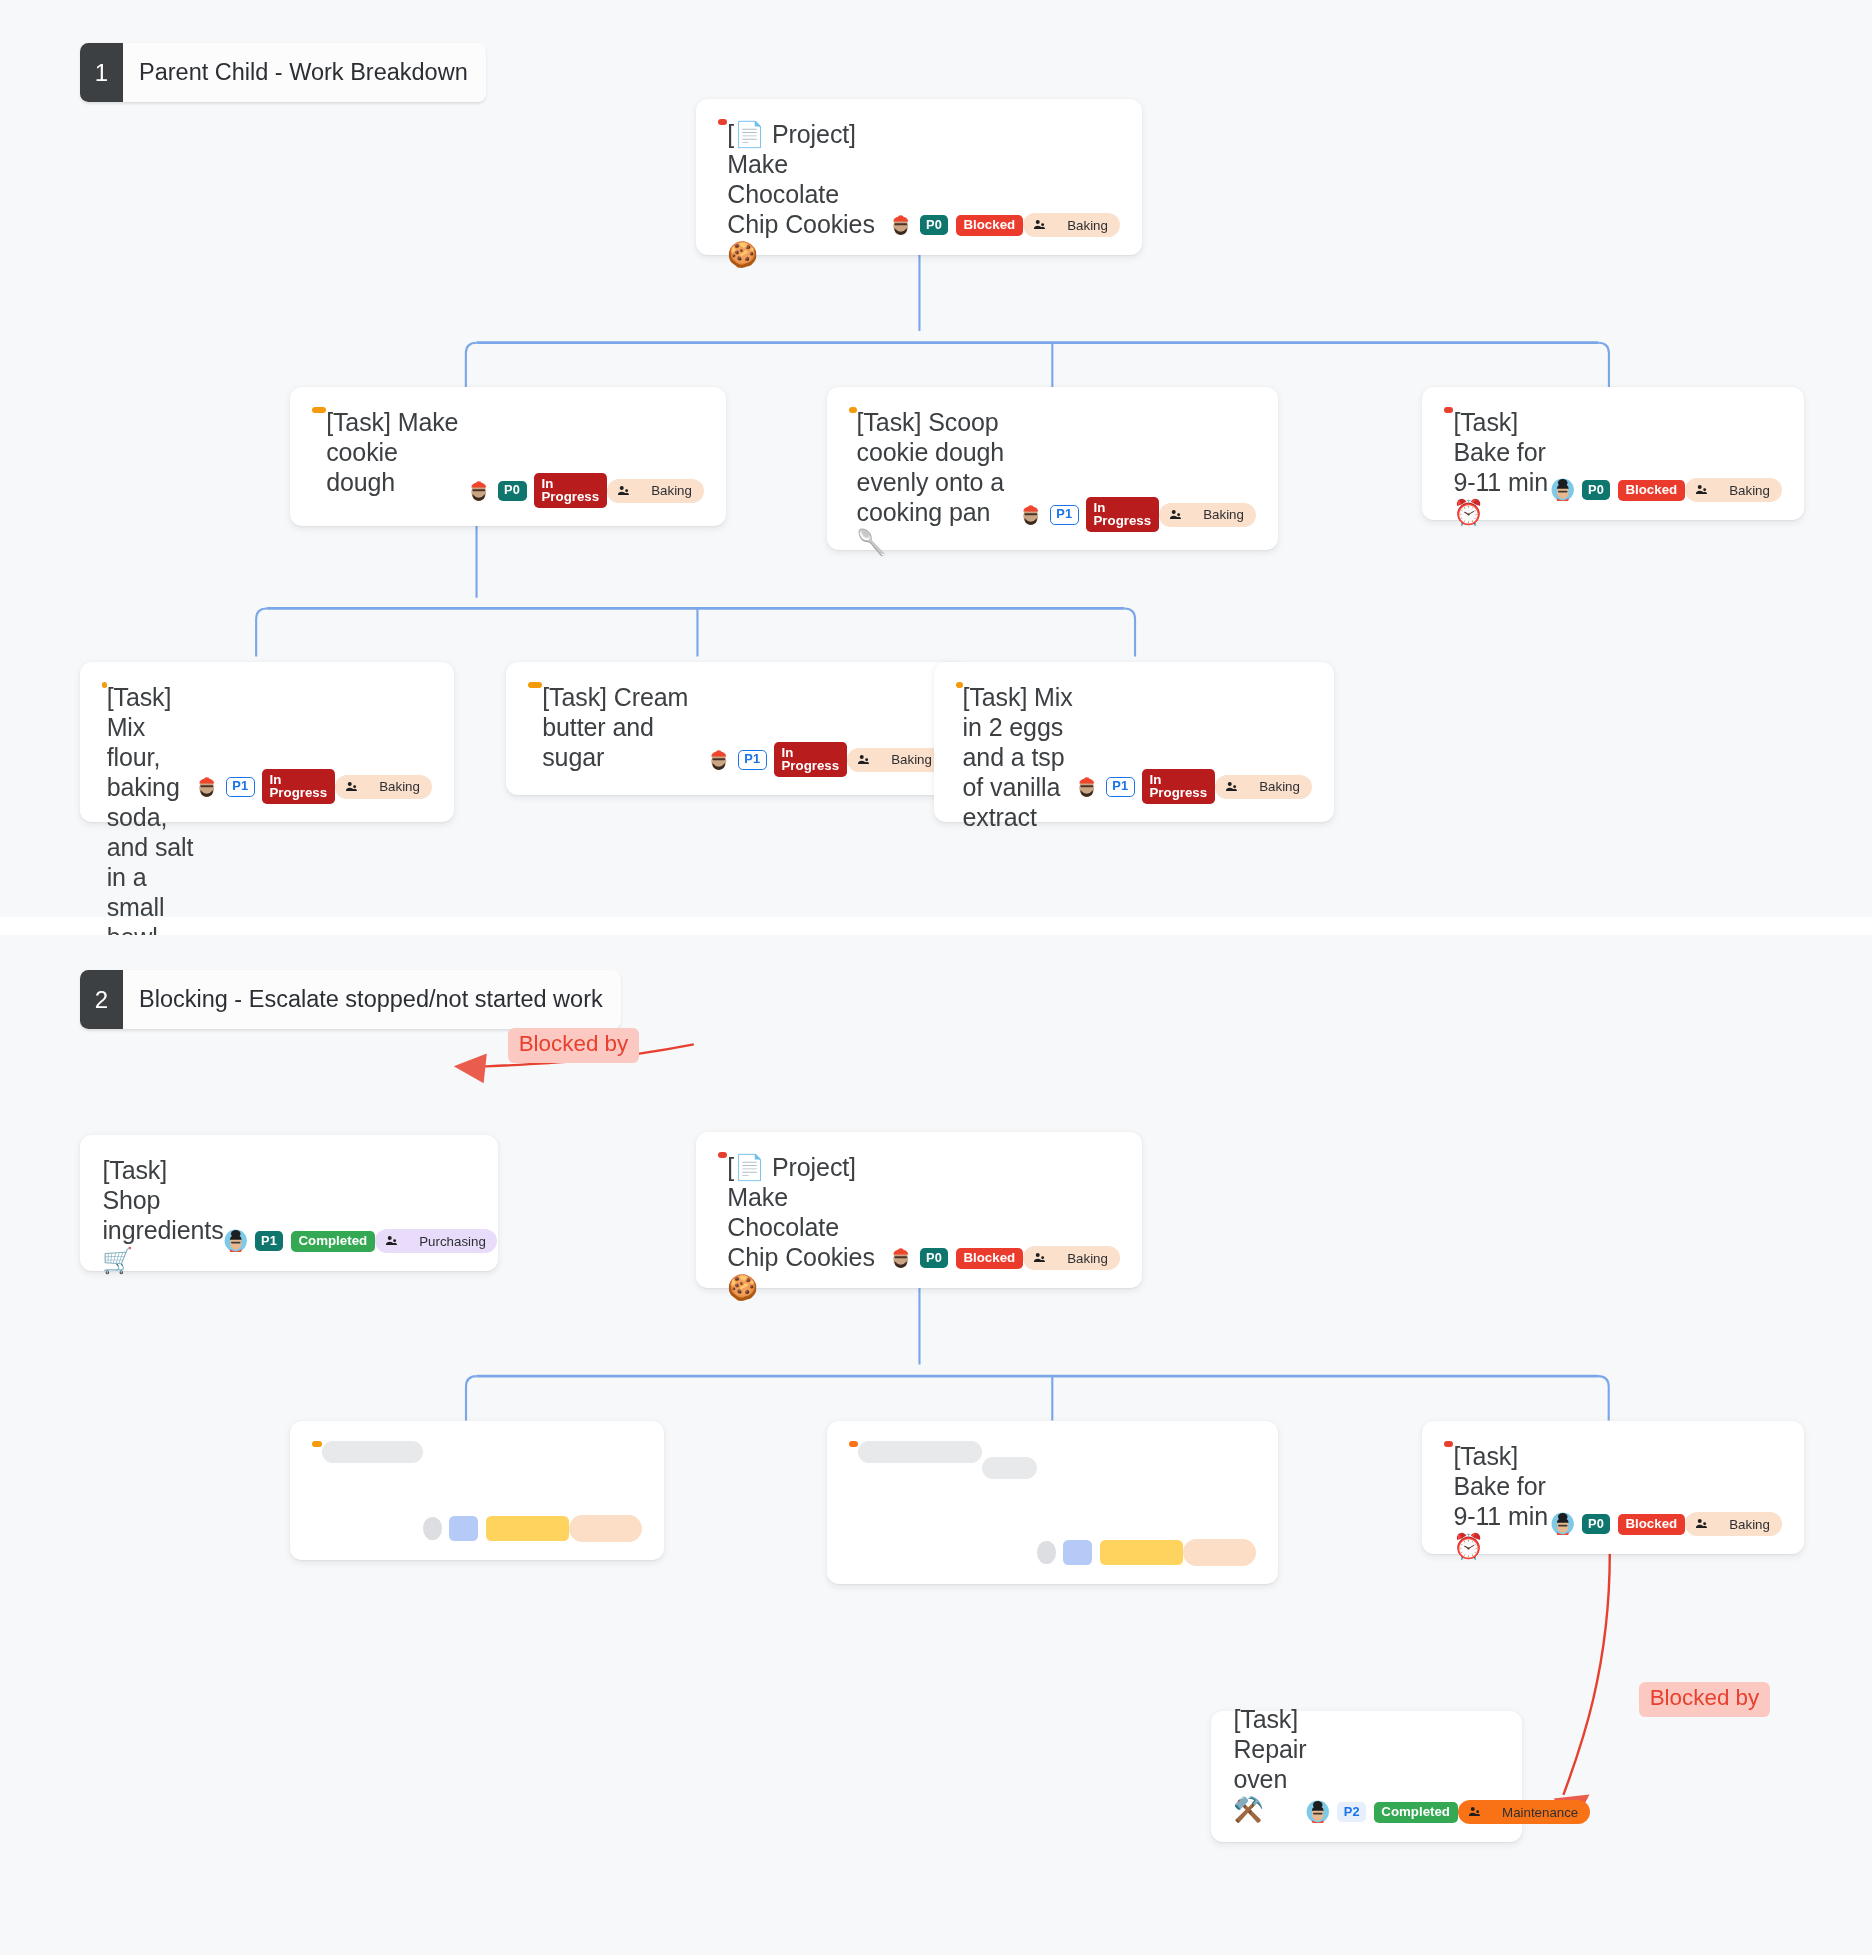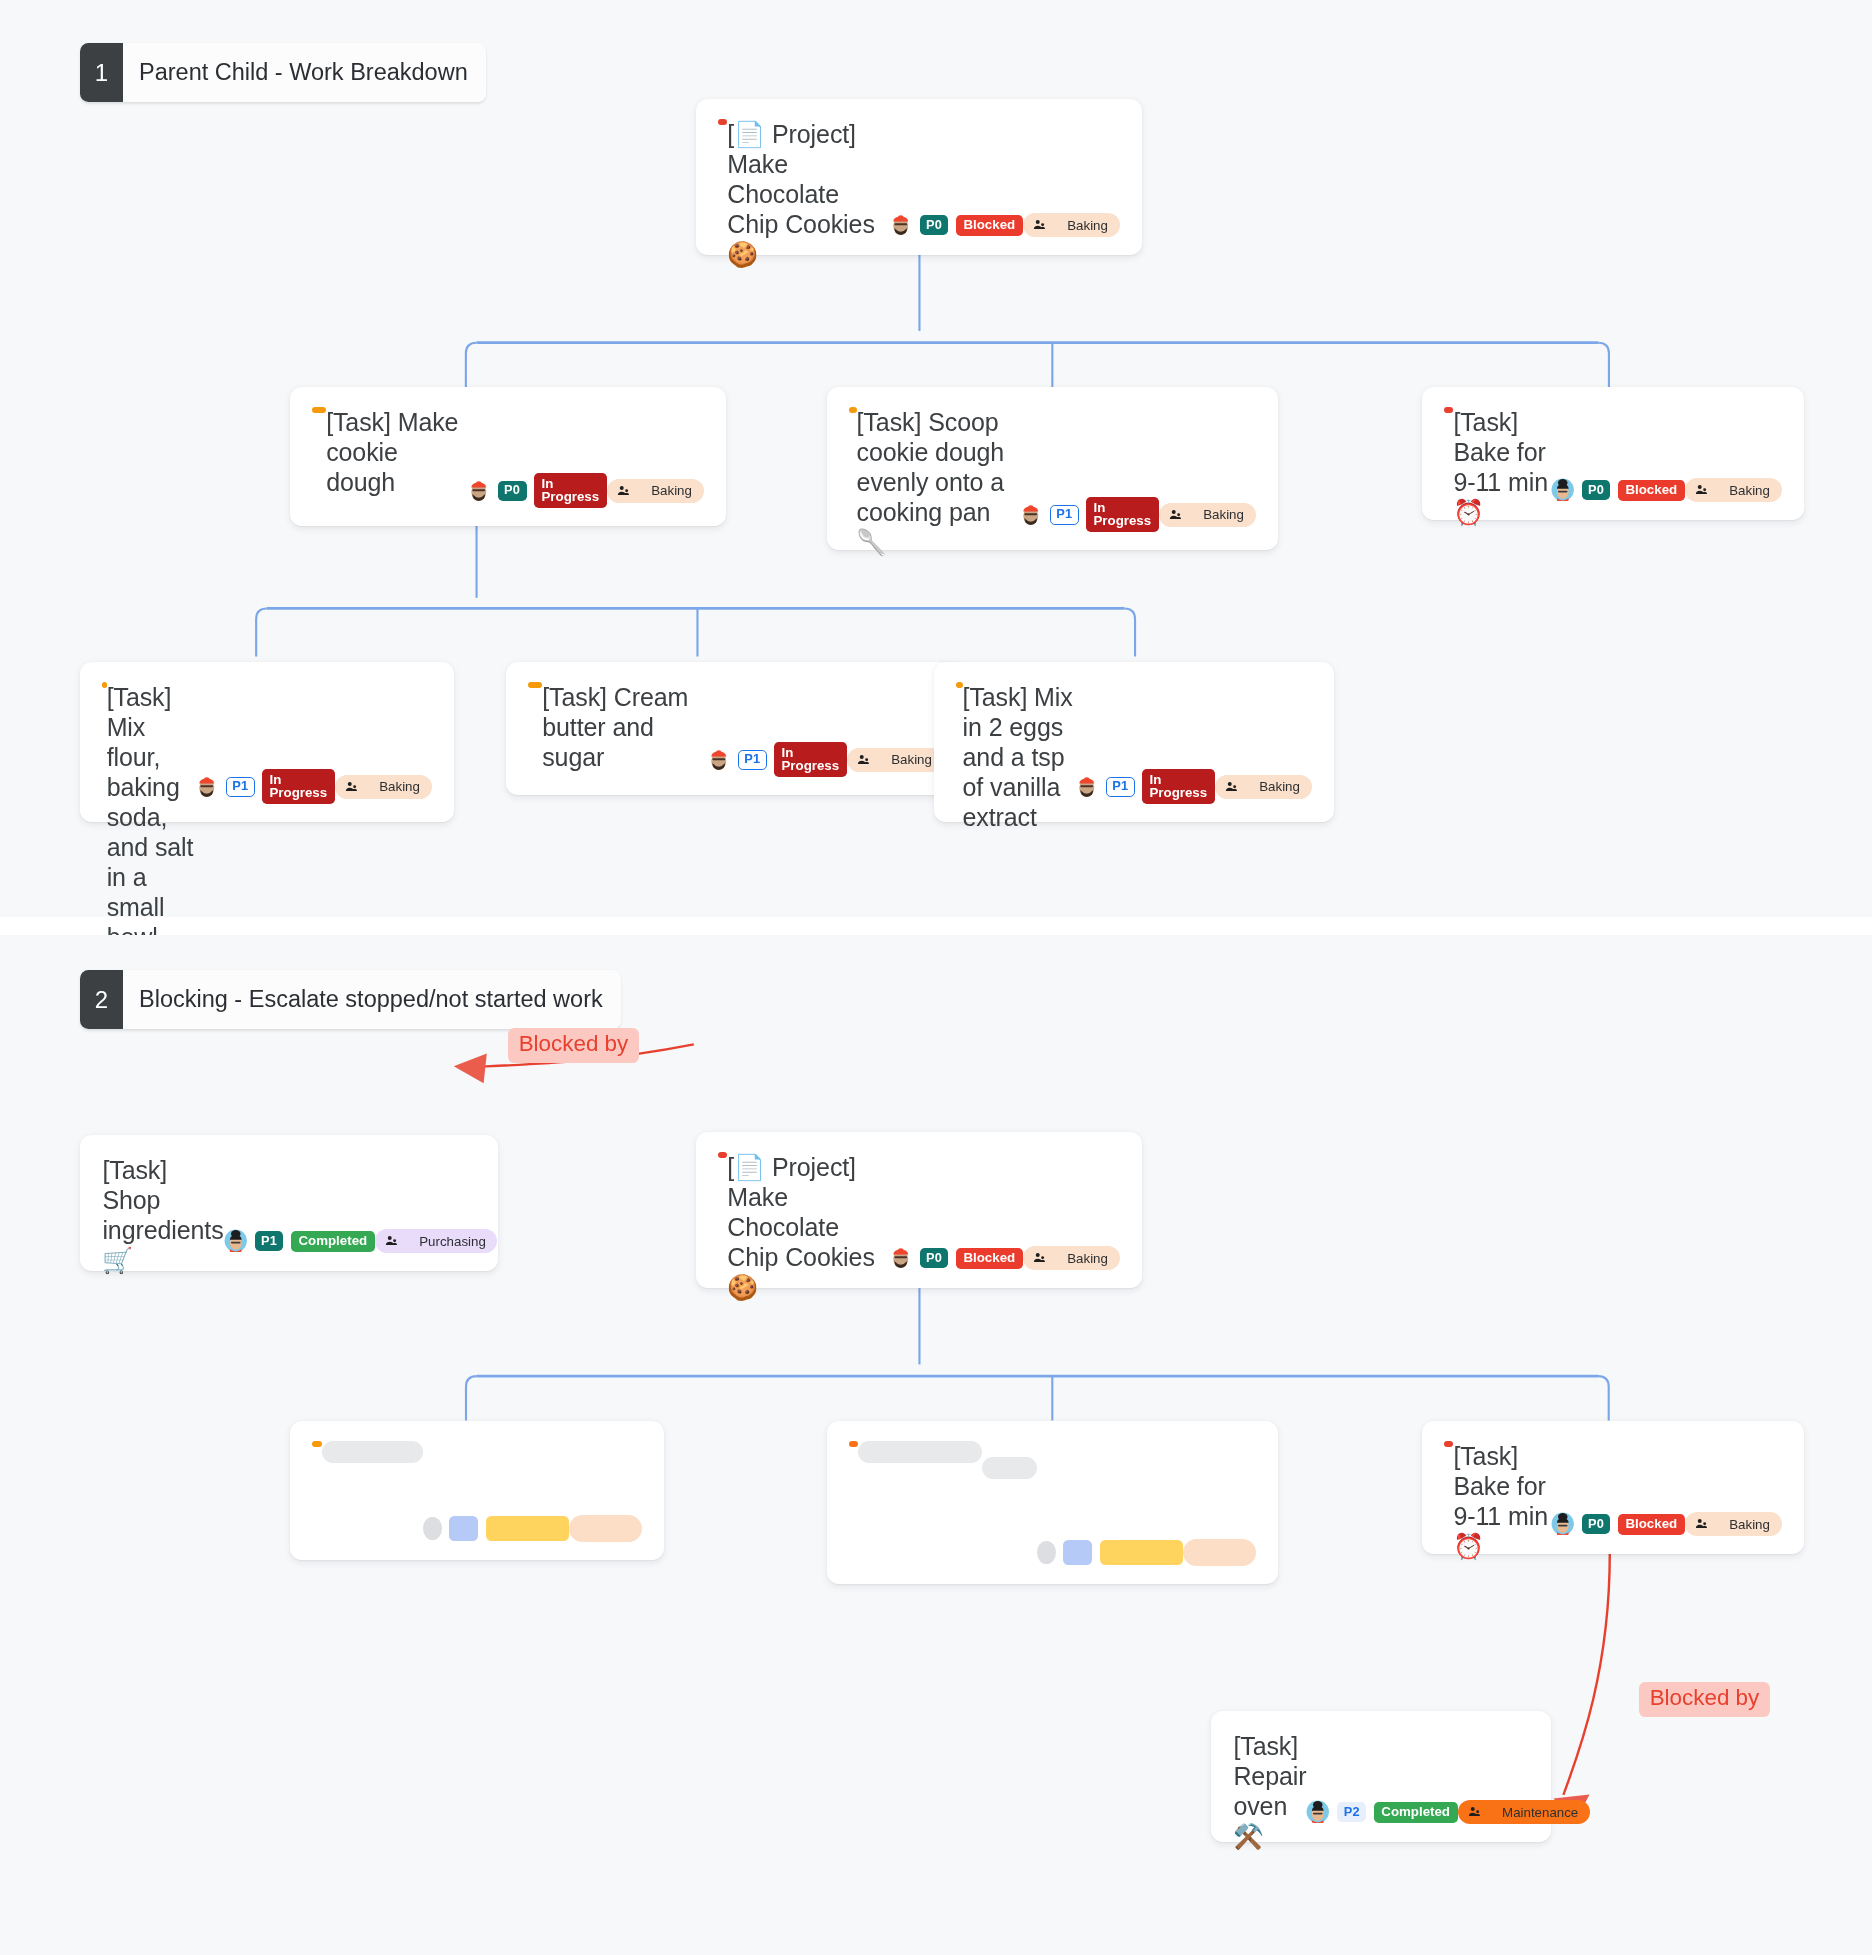--- a/index.html
+++ b/index.html
@@ -509,21 +509,21 @@
               <circle cx="17.4" cy="11.4" r="2.5"></circle>
               <path d="M13.4 19c0-2.6 1.9-4 4-4s4 1.4 4 4z"></path>
             </svg>
           <span>Baking</span>
         </div>
       </div>
     </div>
 
     <div class="blocked-pill" style="left:1639px; top:747px;">Blocked by</div>
 
-    <div class="card" style="left:1211px; top:776px; width:340px; height:131px;">
+    <div class="card" style="left:1211px; top:776px; width:311px; height:131px;align-items:flex-end;">
       <div class="card-accent accent-green"></div>
       <div class="card-title">[Task] Repair oven ⚒️</div>
       <div class="card-meta">
         <div class="meta-left">
           <svg class="avatar" viewBox="0 0 44 44">
               <circle cx="22" cy="22" r="21" fill="#7ec9e8"></circle>
               <ellipse cx="22" cy="9" rx="9" ry="7" fill="#1d1d1f"></ellipse>
               <ellipse cx="22" cy="26" rx="11" ry="13" fill="#e8b88e"></ellipse>
               <path d="M11 20a11 9 0 0 1 22 0z" fill="#1d1d1f"></path>
               <rect x="13" y="24" width="18" height="3" rx="1.5" fill="#3a3a3c"></rect>

